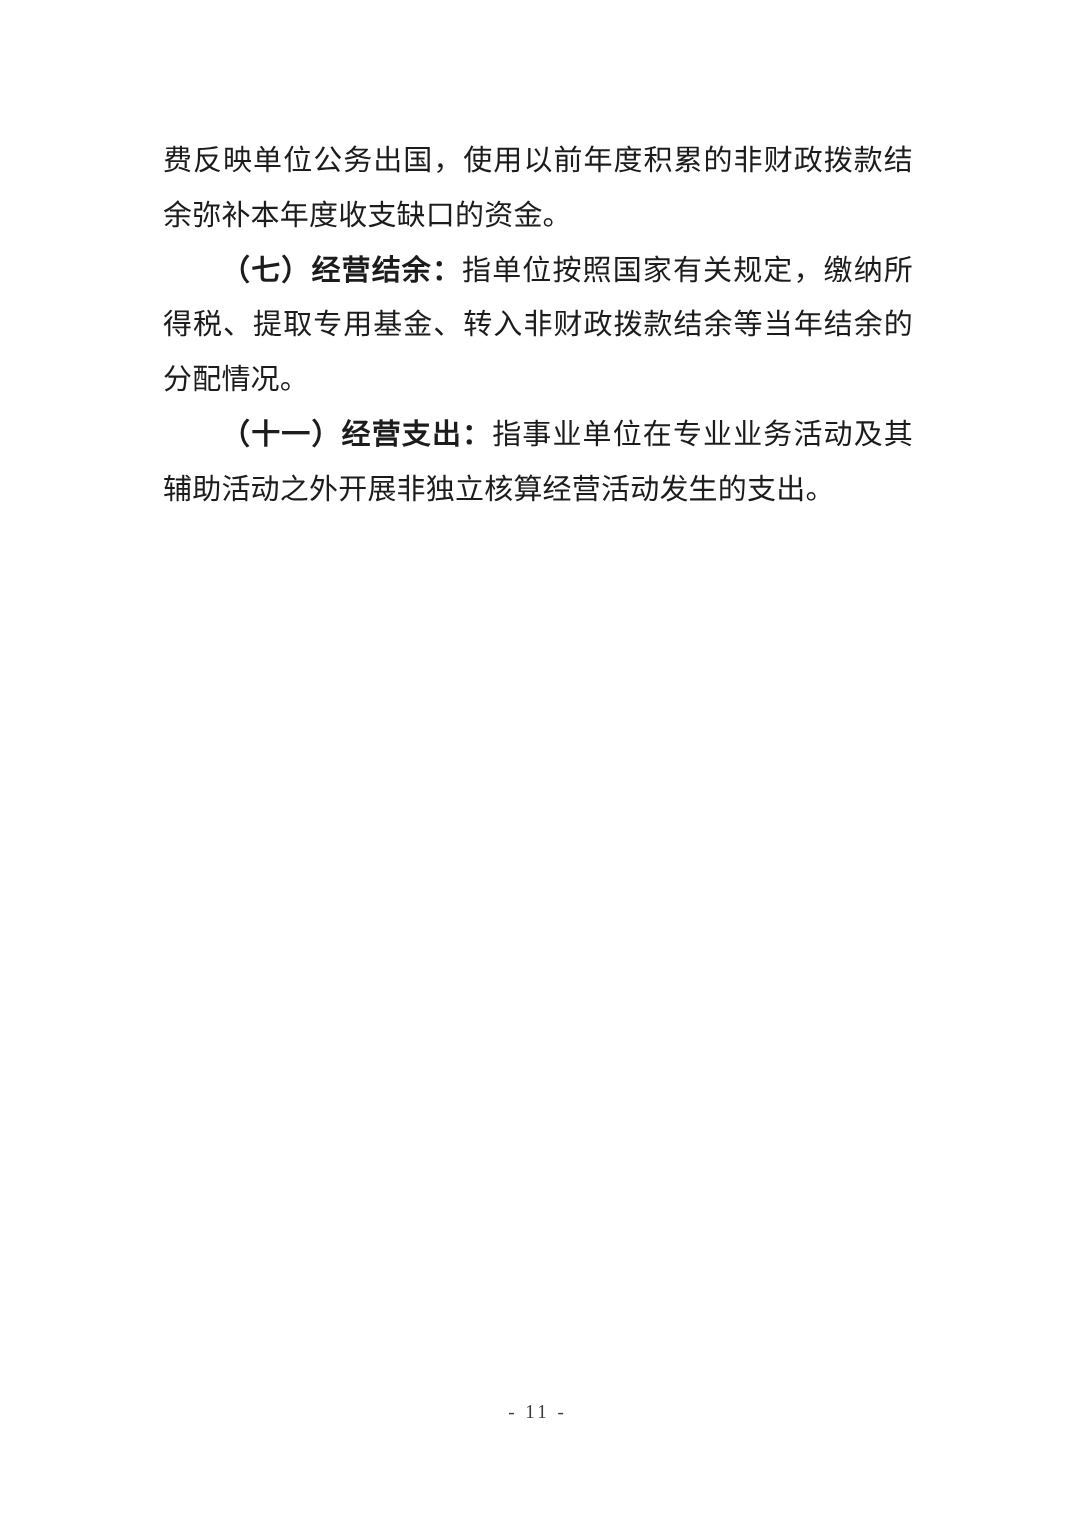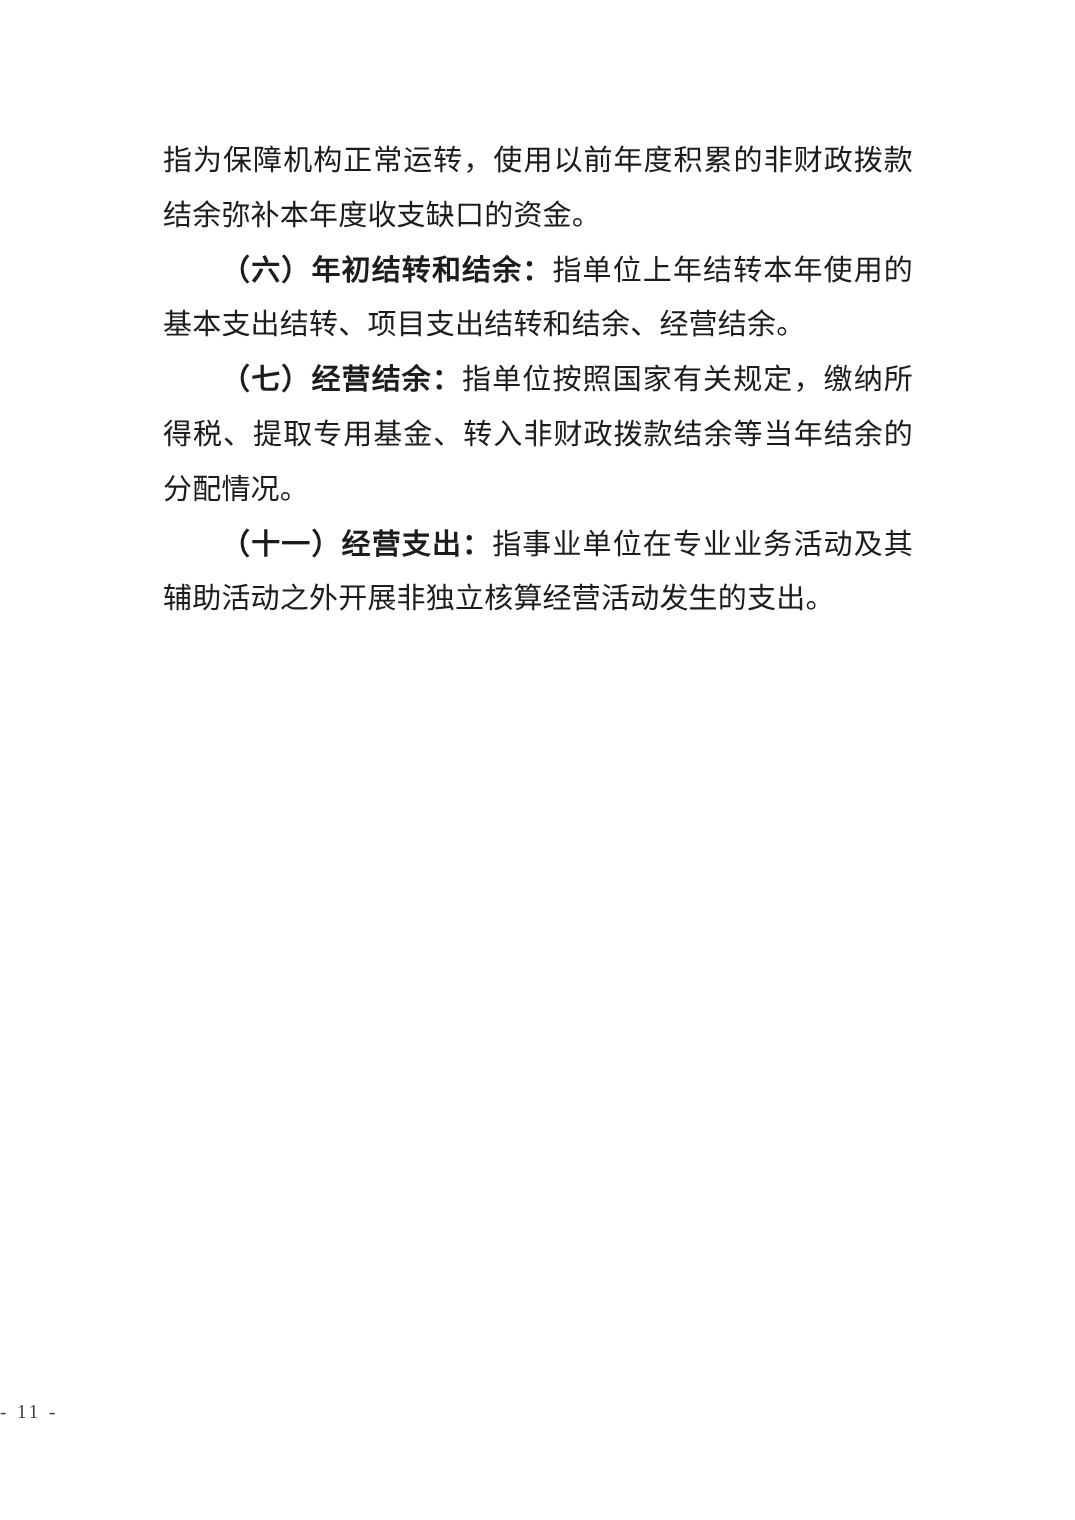--- a/index.html
+++ b/index.html
@@ -39,35 +39,34 @@
     text-indent: 2em;
   }
   .para .head {
     font-weight: bold;
   }
   .footer {
     position: absolute;
     left: 0;
     right: 0;
     top: 1401px;
-    text-align: left;
+    text-align: center;
     font-size: 19px;
     letter-spacing: 3px;
     color: #3a3a3a;
   }
 </style>
 </head>
 <body>
 
 <div class="page">
   <div class="content">
 
-    <p class="para"><span class="head"></span><span>指为保障机构正常运转，使用以前年度积累的非财政拨款结余弥补本年度收支缺口的资金。</span></p>
+    <p class="para"><span class="head"></span><span>费反映单位公务出国，使用以前年度积累的非财政拨款结余弥补本年度收支缺口的资金。</span></p>
 
-    <p class="para indent"><span class="head">（六）年初结转和结余：</span><span>指单位上年结转本年使用的基本支出结转、项目支出结转和结余、经营结余。</span></p>
 
     <p class="para indent"><span class="head">（七）经营结余：</span><span>指单位按照国家有关规定，缴纳所得税、提取专用基金、转入非财政拨款结余等当年结余的分配情况。</span></p>
 
 
 
 
     <p class="para indent"><span class="head">（十一）经营支出：</span><span>指事业单位在专业业务活动及其辅助活动之外开展非独立核算经营活动发生的支出。</span></p>
 
 
   </div>

